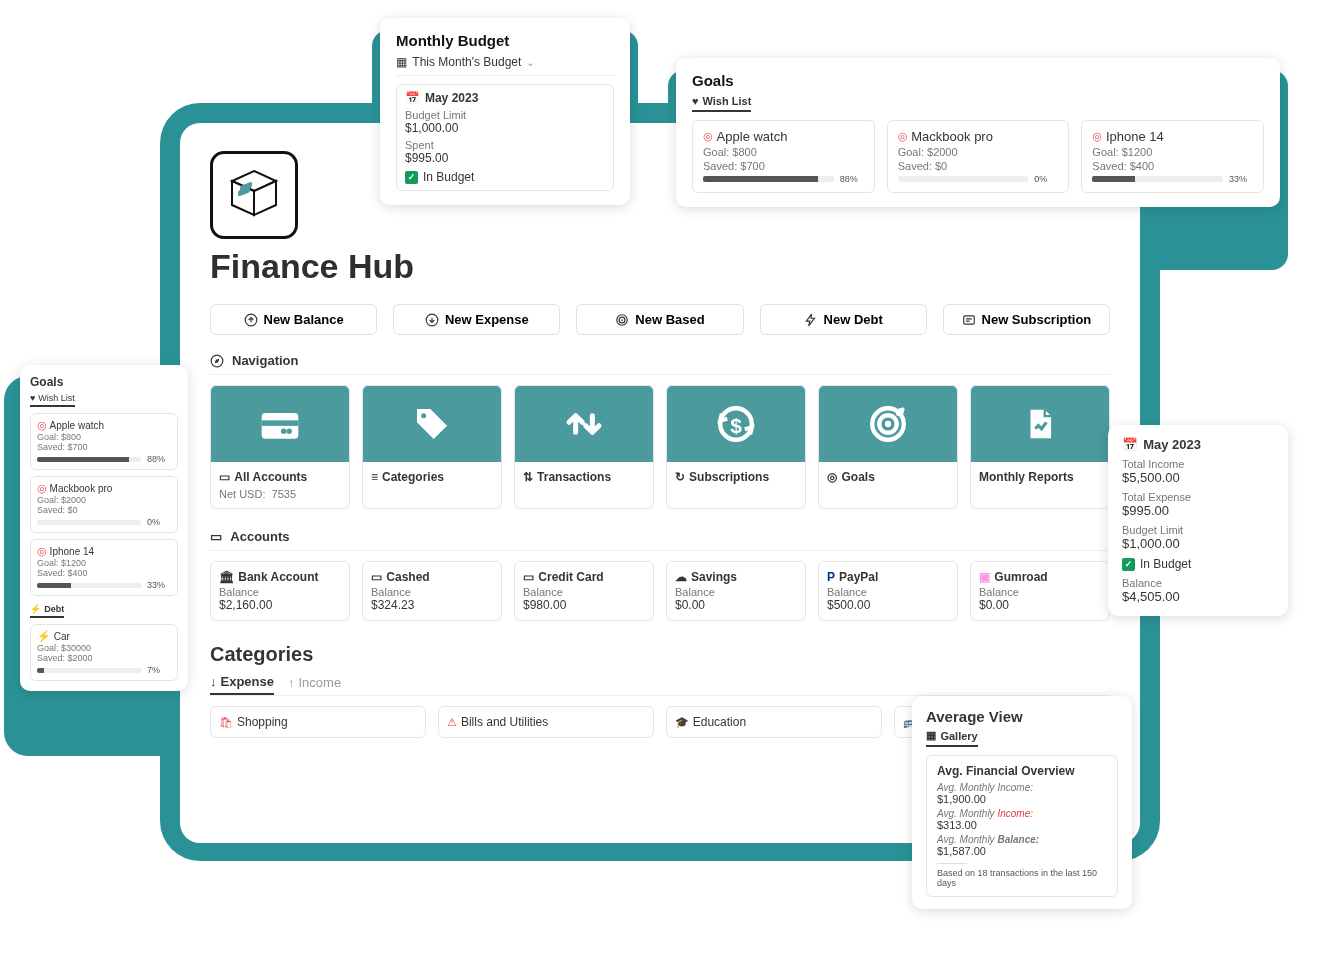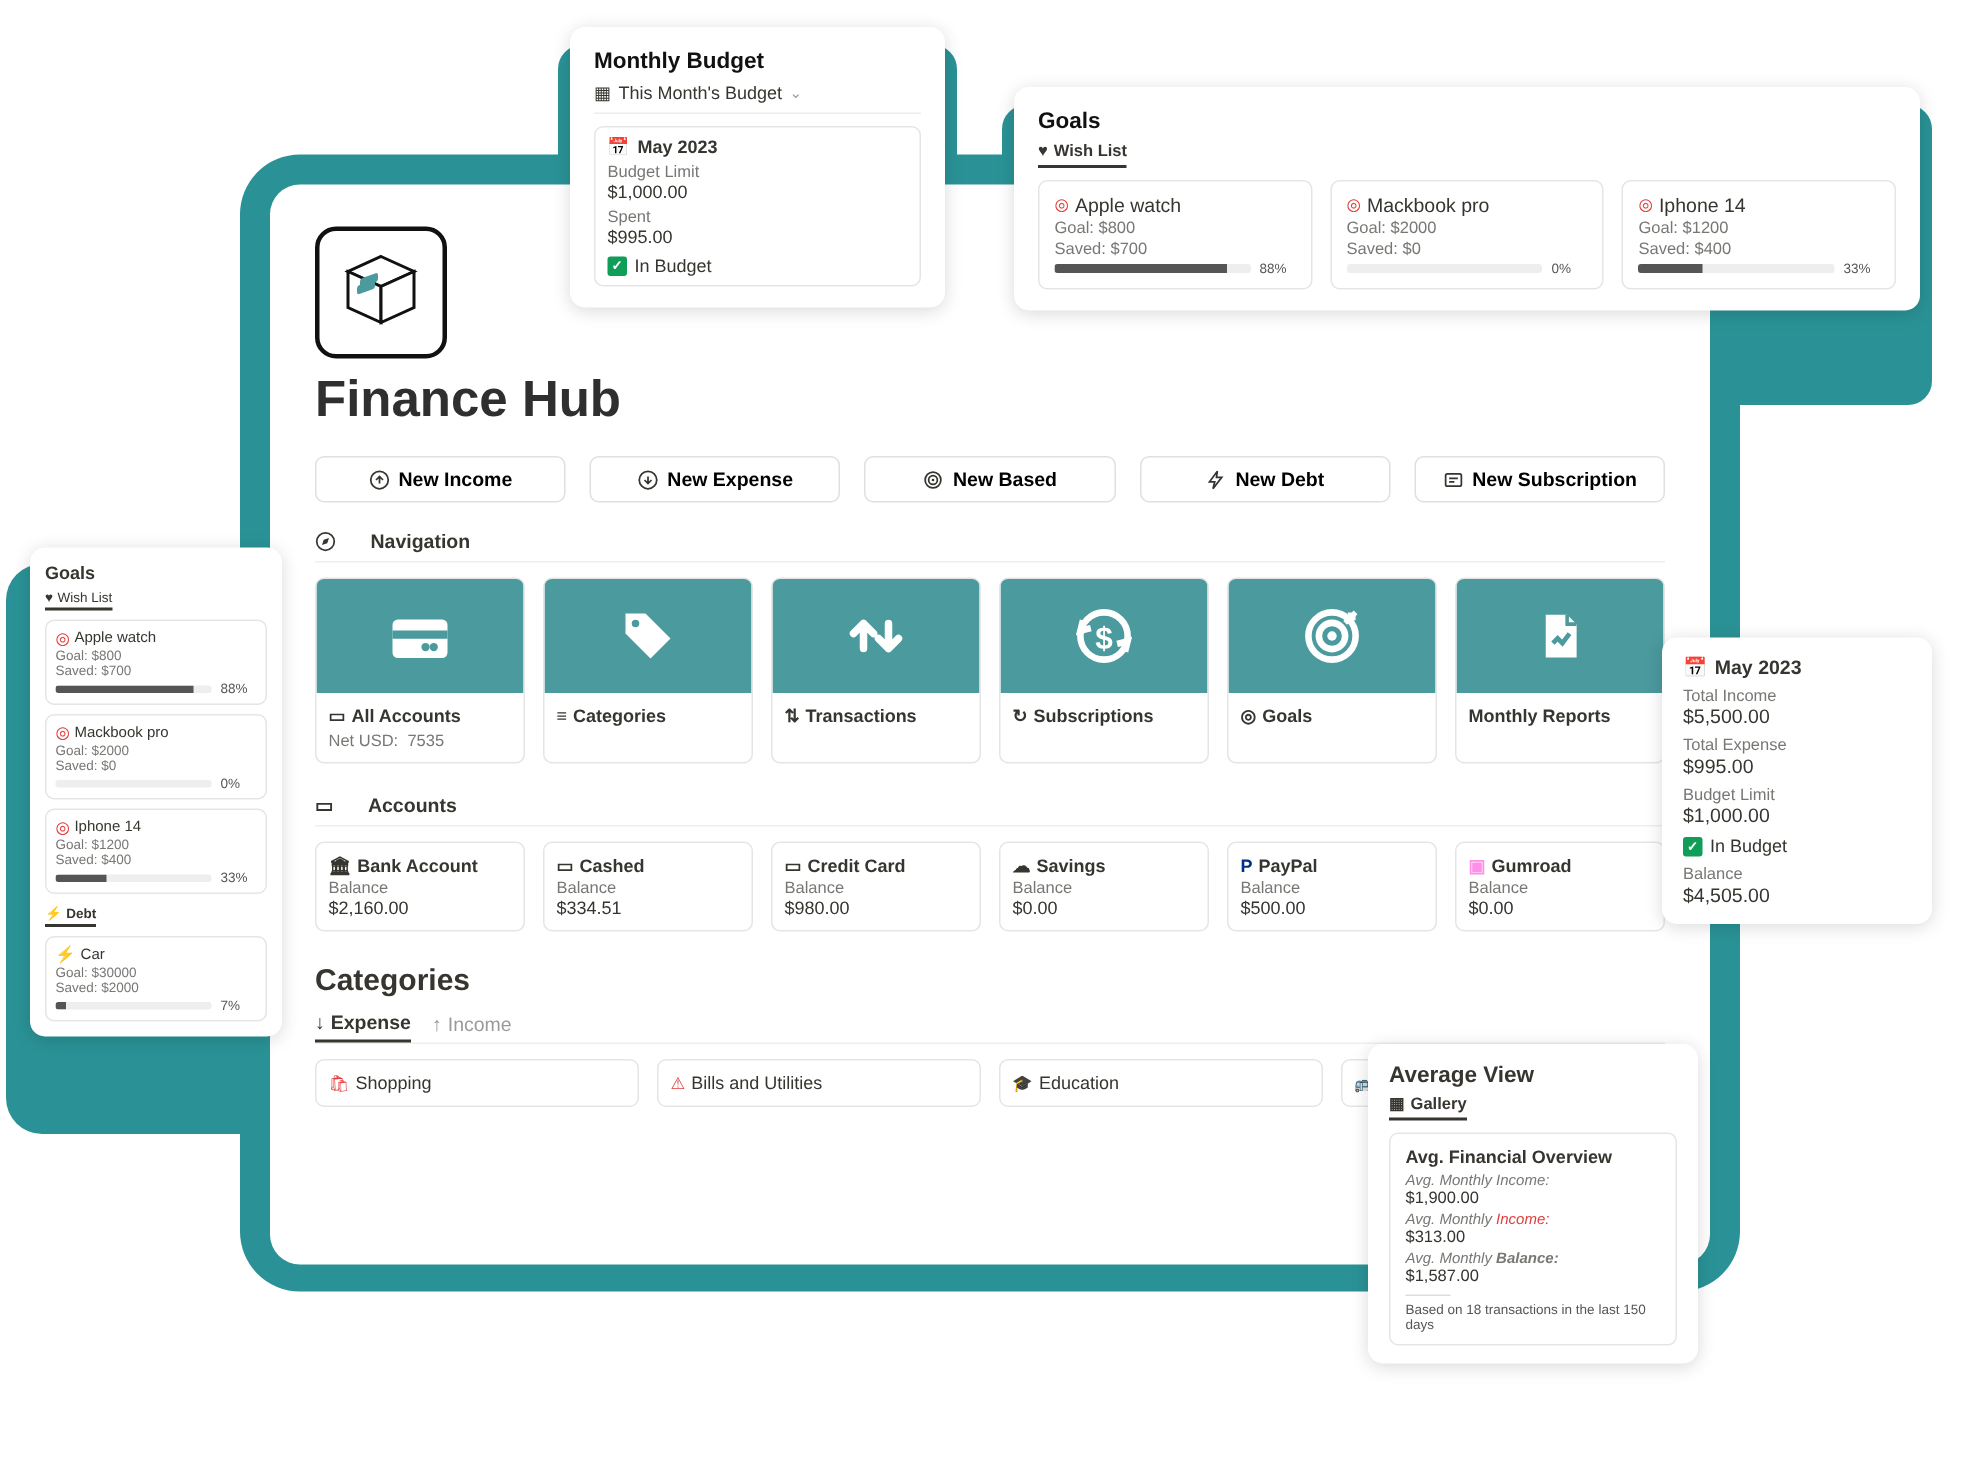--- a/index.html
+++ b/index.html
@@ -77,21 +77,21 @@
 
   .btn-row { display: flex; gap: 16px; margin-bottom: 18px; }
   .btn {
     border: 1px solid #e0e0e0; border-radius: 6px;
     padding: 7px 14px; font-size: 13px; font-weight: 600;
     display: inline-flex; align-items: center; gap: 6px;
     background: #fff; cursor: pointer;
     flex: 1; justify-content: center;
   }
 
-  .section-head { display: flex; align-items: center; gap: 23px; font-size: 13px; font-weight: 700; color: #37352f; border-bottom: 1px solid #eee; padding-bottom: 6px; margin-bottom: 10px; }
+  .section-head { display: flex; align-items: center; gap: 8px; font-size: 13px; font-weight: 700; color: #37352f; border-bottom: 1px solid #eee; padding-bottom: 6px; margin-bottom: 10px; }
 
   .nav-tiles { display: flex; gap: 12px; margin-bottom: 20px; }
   .nav-tile { flex: 1; border: 1px solid #e5e5e5; border-radius: 6px; overflow: hidden; background: #fff; }
   .nav-tile-top { height: 76px; background: #4b9a9e; display: flex; align-items: center; justify-content: center; }
   .nav-tile-bot { padding: 8px; }
   .nav-tile-name { font-size: 12px; font-weight: 600; display: flex; align-items: center; gap: 4px; }
   .nav-tile-sub { font-size: 11px; color: #787774; margin-top: 4px; }
 
   .accounts-row { display: flex; gap: 12px; margin-bottom: 22px; }
   .account-tile { flex: 1; border: 1px solid #e5e5e5; border-radius: 6px; padding: 8px; }
@@ -135,21 +135,21 @@
   <h1 class="page-title">Finance Hub</h1>
 
   <div class="btn-row">
     <button class="btn">
       <span class="icon">
         <svg width="14" height="14" viewBox="0 0 24 24">
             <circle cx="12" cy="12" r="10" fill="none" stroke="#37352f" stroke-width="2"></circle>
             <path d="M12 16V8M8 12l4-4 4 4" fill="none" stroke="#37352f" stroke-width="2"></path>
           </svg>
       </span>
-      <span>New Income</span>
+      <span>New Balance</span>
     </button>
     <button class="btn">
       <span class="icon">
         <svg width="14" height="14" viewBox="0 0 24 24">
             <circle cx="12" cy="12" r="10" fill="none" stroke="#37352f" stroke-width="2"></circle>
             <path d="M12 8v8M8 12l4 4 4-4" fill="none" stroke="#37352f" stroke-width="2"></path>
           </svg>
       </span>
       <span>New Expense</span>
     </button>
@@ -297,21 +297,21 @@
         </div>
       <div class="account-sub">Balance</div>
       <div class="val-sm">$2,160.00</div>
     </div>
     <div class="account-tile">
       <div class="account-name">
           <span>▭</span>
           <span>Cashed</span>
         </div>
       <div class="account-sub">Balance</div>
-      <div class="val-sm">$334.51</div>
+      <div class="val-sm">$324.23</div>
     </div>
     <div class="account-tile">
       <div class="account-name">
           <span>▭</span>
           <span>Credit Card</span>
         </div>
       <div class="account-sub">Balance</div>
       <div class="val-sm">$980.00</div>
     </div>
     <div class="account-tile">

